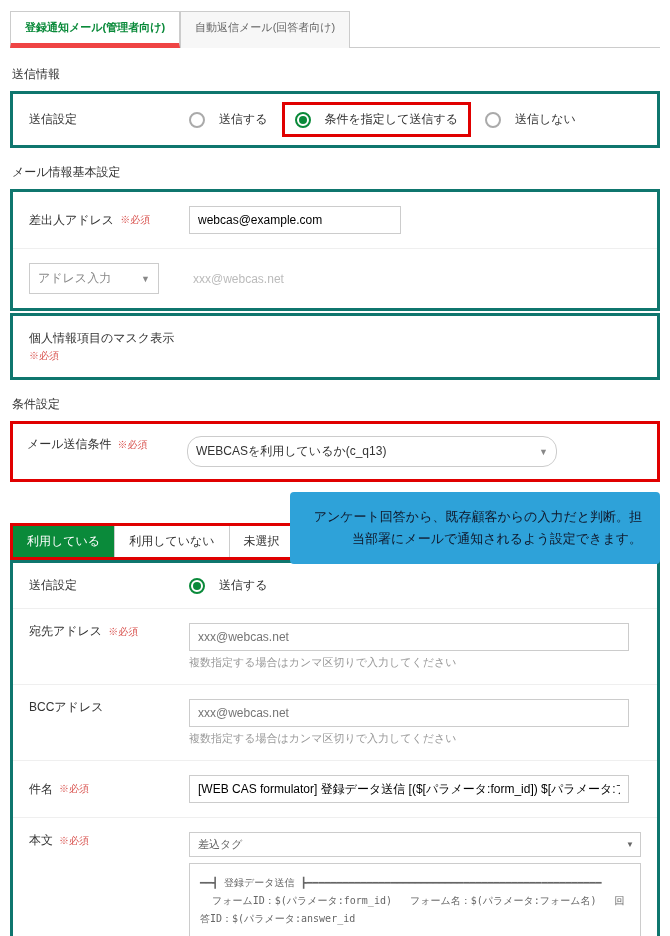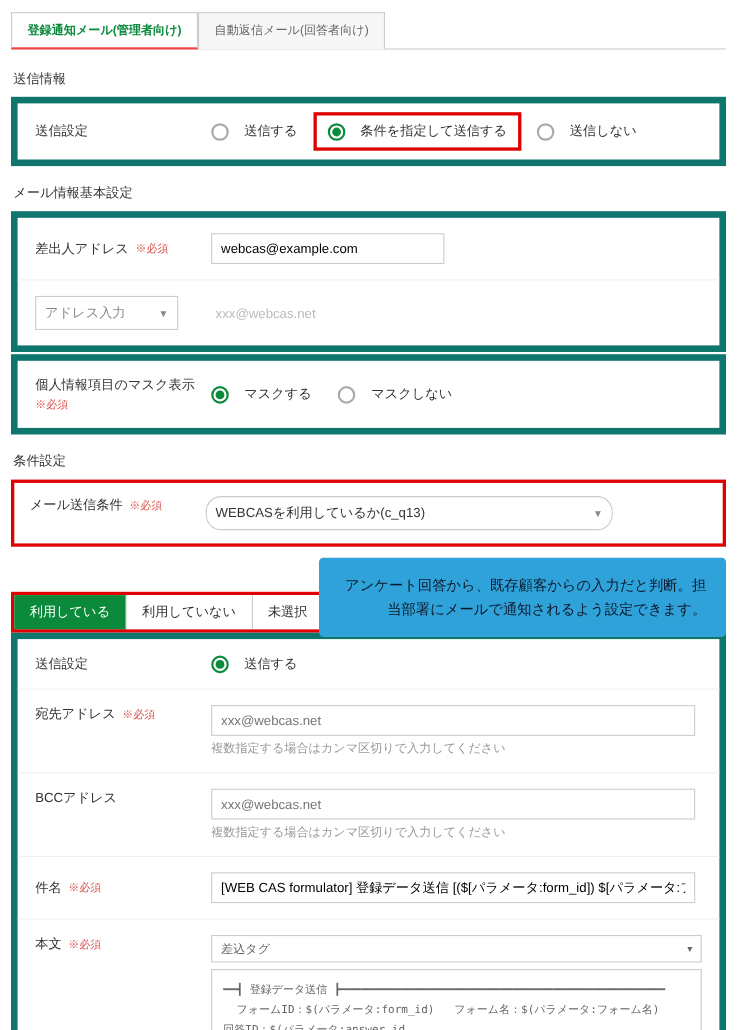--- a/index.html
+++ b/index.html
@@ -23,33 +23,33 @@
     border-bottom: none;
     background: #fff;
     font-size: 11px;
     position: relative;
     top: 1px;
     cursor: pointer;
   }
   .tab.active {
     color: #0a8a3a;
     font-weight: bold;
-    border-bottom: 2px solid #ef4444;
+    border-bottom: 5px solid #ef4444;
   }
   .tab.inactive {
     color: #666;
     background: #f7f7f7;
   }
   .section-title {
     font-size: 12px;
     margin: 16px 0 8px 2px;
     color: #333;
   }
   .panel {
-    border: 6px solid #0f766e;
+    border: 3px solid #0f766e;
     margin-bottom: 2px;
   }
   .row {
     display: flex;
     align-items: center;
     padding: 14px 16px;
     border-bottom: 1px solid #efefef;
   }
   .row:last-child { border-bottom: none; }
   .label-col {
@@ -258,32 +258,20 @@
     </div>
   </div>
 </div>
 
 <div class="panel">
   <div class="row">
     <div class="label-col">
       <span>個人情報項目のマスク表示</span>
       <span class="required">※必須</span>
     </div>
-    <div class="field-col">
-      <div class="radio">
-        <span class="radio-circle checked">
-            <span class="radio-dot"></span>
-          </span>
-        <span>マスクする</span>
-      </div>
-      <div class="radio">
-        <span class="radio-circle"></span>
-        <span>マスクしない</span>
-      </div>
-    </div>
   </div>
 </div>
 
 <div class="section-title">条件設定</div>
 <div class="highlight-red-box" style="margin-bottom:14px;">
   <div style="display:flex;align-items:flex-start;">
     <div class="label-col">
       <div class="label-line">
         <span>メール送信条件</span>
         <span class="required">※必須</span>

